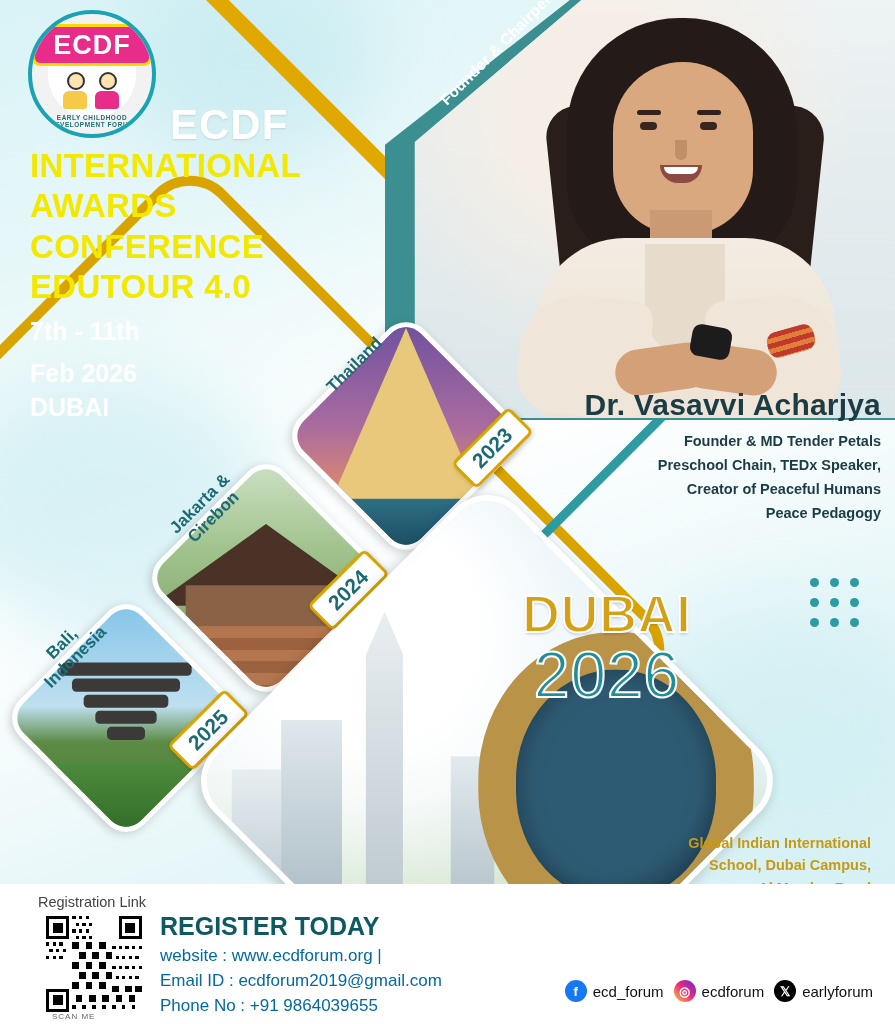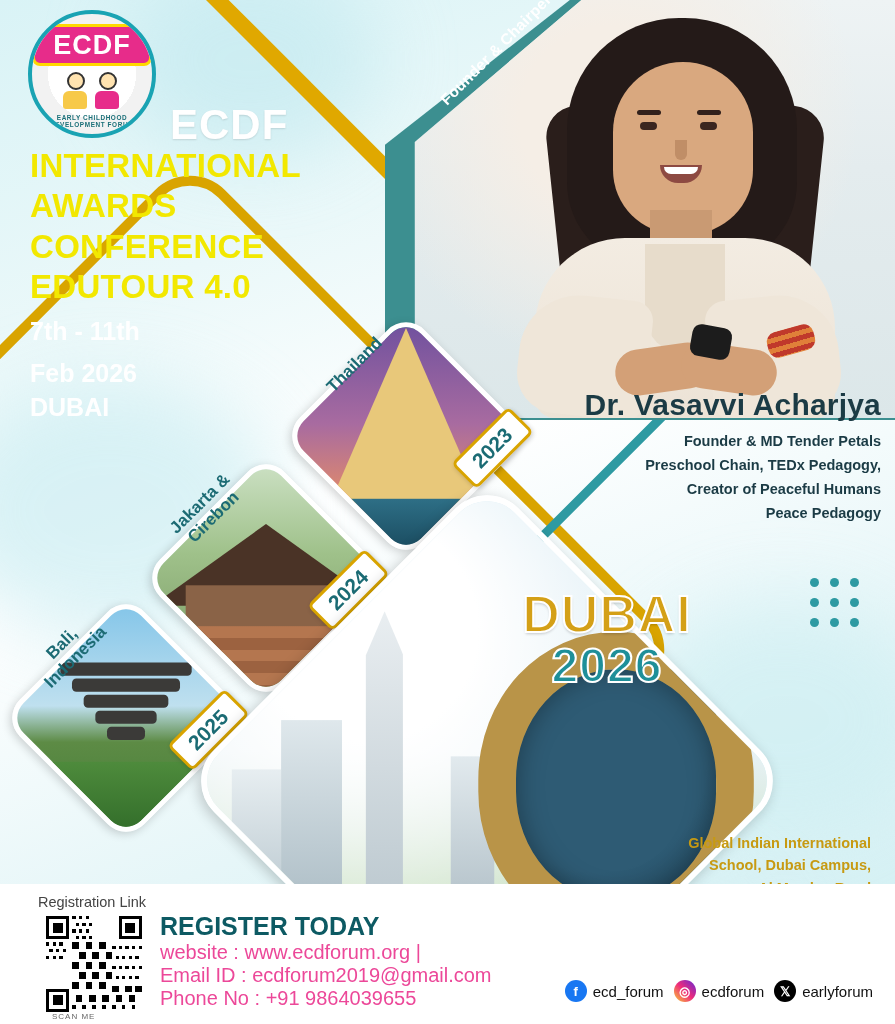--- a/index.html
+++ b/index.html
@@ -193,21 +193,21 @@
     border: 26px solid #b99448; border-radius: 50%/48%;
     background: radial-gradient(circle at 40% 40%, #2e5b74 0 60%, #1d4257 100%);
     box-shadow: inset 0 0 18px rgba(0,0,0,.35);
   }
   .ground { position:absolute; left:0; right:0; bottom:0; height: 26%; background: linear-gradient(180deg,#8cbf6a,#4e8f43); }
 
   .dubai-title {
     position: absolute; left: 492px; top: 584px; width: 230px; text-align: center; z-index: 6;
   }
   .dubai-title .d1 { color: #d4a017; font-size: 52px; font-weight: 800; letter-spacing: 1px; -webkit-text-stroke: 2px #ffffff; text-shadow: 0 2px 3px rgba(0,0,0,.2); }
-  .dubai-title .d2 { color: #1e8f99; font-size: 48px; font-weight: 700; letter-spacing: 1px; -webkit-text-stroke: 2px #ffffff; margin-top: -6px; }
+  .dubai-title .d2 { color: #1e8f99; font-size: 64px; font-weight: 400; letter-spacing: 1px; -webkit-text-stroke: 2px #ffffff; margin-top: -6px; }
 
   .stats { position: absolute; left: 146px; top: 816px; width: 200px; text-align: center; color: #d4a017; font-weight: 800; font-size: 23px; line-height: 1.45; }
 
   .venue { position: absolute; right: 24px; top: 832px; width: 230px; text-align: right; color: #c79a12; font-weight: 700; font-size: 14.5px; line-height: 1.55; }
 
   
   .speaker { position: absolute; right: 14px; top: 388px; width: 440px; text-align: right; }
   .speaker .name { color: #1b3b45; font-size: 30px; font-weight: 800; letter-spacing: .2px; }
   .speaker .role { color: #1b3b45; font-size: 14.5px; font-weight: 700; line-height: 1.65; margin-top: 8px; }
 
@@ -221,21 +221,21 @@
   
   .bottom {
     position: absolute; left: 0; right: 0; bottom: 0; height: 140px;
     background: #ffffff;
   }
   .reg-label { position:absolute; left: 38px; top: 10px; color:#444; font-size: 14.5px; }
   .qr { position:absolute; left: 46px; top: 32px; width: 96px; height: 96px; }
   .scanme { position:absolute; left: 52px; top: 128px; font-size: 8px; color:#666; letter-spacing: 1px; }
   .reg-block { position:absolute; left: 160px; top: 28px; }
   .reg-title { color:#0d5a63; font-weight: 800; font-size: 25px; }
-  .reg-line { color:#ec4899; font-size: 20px; }
+  .reg-line { color:#0369a1; font-size: 17px; margin-top: 5px; }
   .socials { position:absolute; right: 22px; bottom: 22px; display:flex; align-items:center; gap: 10px; font-size: 15px; color:#111; }
   .soc { display:flex; align-items:center; gap: 6px; }
   .soc .ic { width: 22px; height: 22px; border-radius: 50%; display:flex; align-items:center; justify-content:center; color:#fff; font-weight:800; font-size: 13px; }
   .ic.fb { background:#1877f2; }
   .ic.ig { background: linear-gradient(45deg,#f9ce34,#ee2a7b,#6228d7); }
   .ic.x { background:#000; }
 </style>
 </head>
 <body>
 
@@ -361,21 +361,21 @@
   </div>
   <div class="dubai-title">
     <div class="d1">DUBAI</div>
     <div class="d2">2026</div>
   </div>
 
   <div class="speaker">
     <div class="name">Dr. Vasavvi Acharjya</div>
     <div class="role">
       <div>Founder &amp; MD   Tender Petals</div>
-      <div>Preschool Chain, TEDx Pedagogy,</div>
+      <div>Preschool Chain, TEDx Speaker,</div>
       <div>Creator of Peaceful Humans</div>
       <div>Peace Pedagogy</div>
     </div>
   </div>
 
 
   <div class="venue">
     <div>Global Indian International</div>
     <div>School, Dubai Campus,</div>
     <div>Al Meydan Road</div>

